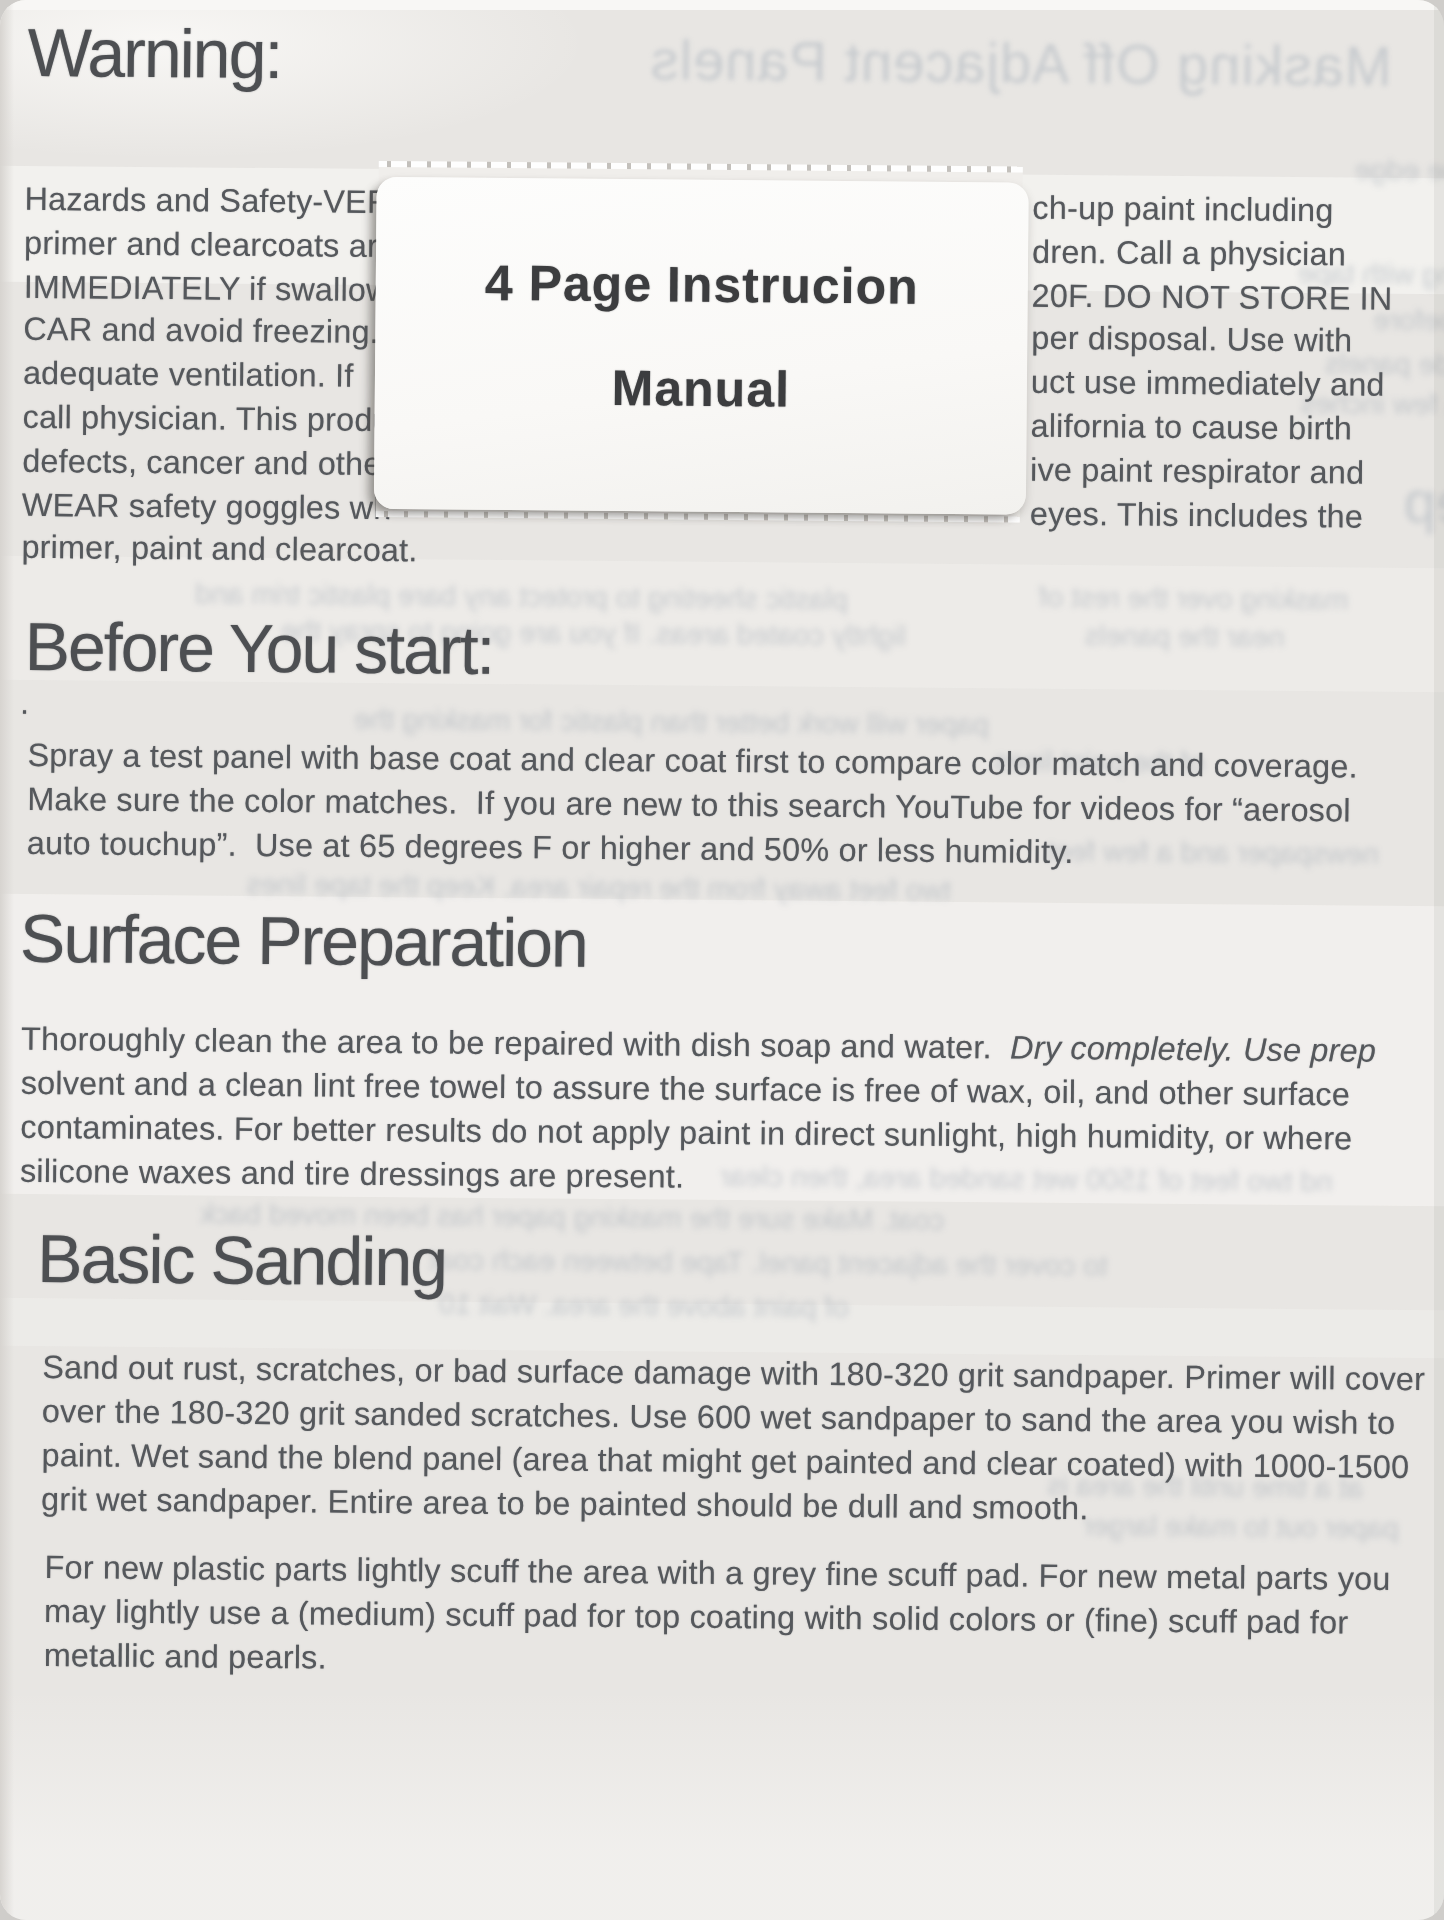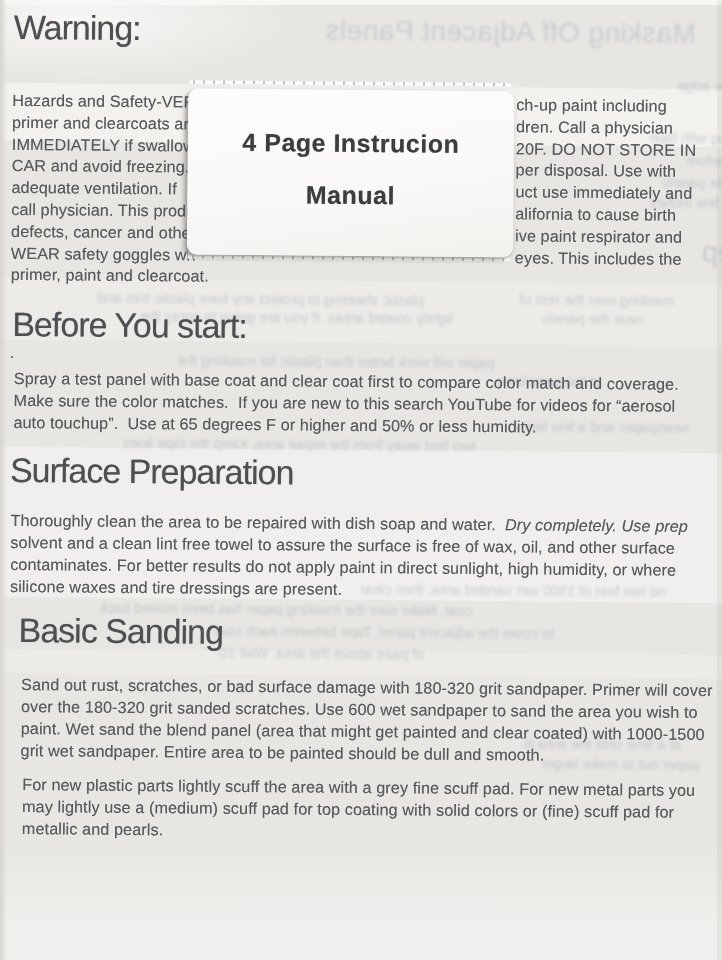--- a/index.html
+++ b/index.html
@@ -1,19 +1,20 @@
 <!DOCTYPE html>
 <html><head>
 <meta charset="utf-8">
 <style>
   html,body { margin:0; padding:0; background:#cfcdca; }
   .page {
     position:relative; width:722px; height:960px; overflow:hidden;
     background:#e8e6e3;
     font-family:"Liberation Sans", sans-serif;
+    border-radius:13px;
   }
   .sheet { position:absolute; inset:0; transform:rotate(0.5deg); transform-origin:20px 14px; }
 
   
   .band { position:absolute; left:-8px; width:745px; pointer-events:none; }
   .corner-light { position:absolute; left:-10px; top:-12px; width:300px; height:90px;
     background:radial-gradient(ellipse at 30% 35%, rgba(251,250,248,.85), rgba(251,250,248,0) 72%); }
   .edge-top   { position:absolute; left:0; top:0; width:722px; height:5px; background:#f8f7f5; z-index:9; }
   .edge-left  { position:absolute; left:0; top:0; width:7px; height:960px;
     background:linear-gradient(90deg,#d7d4d0,rgba(215,212,208,0)); z-index:9; }

